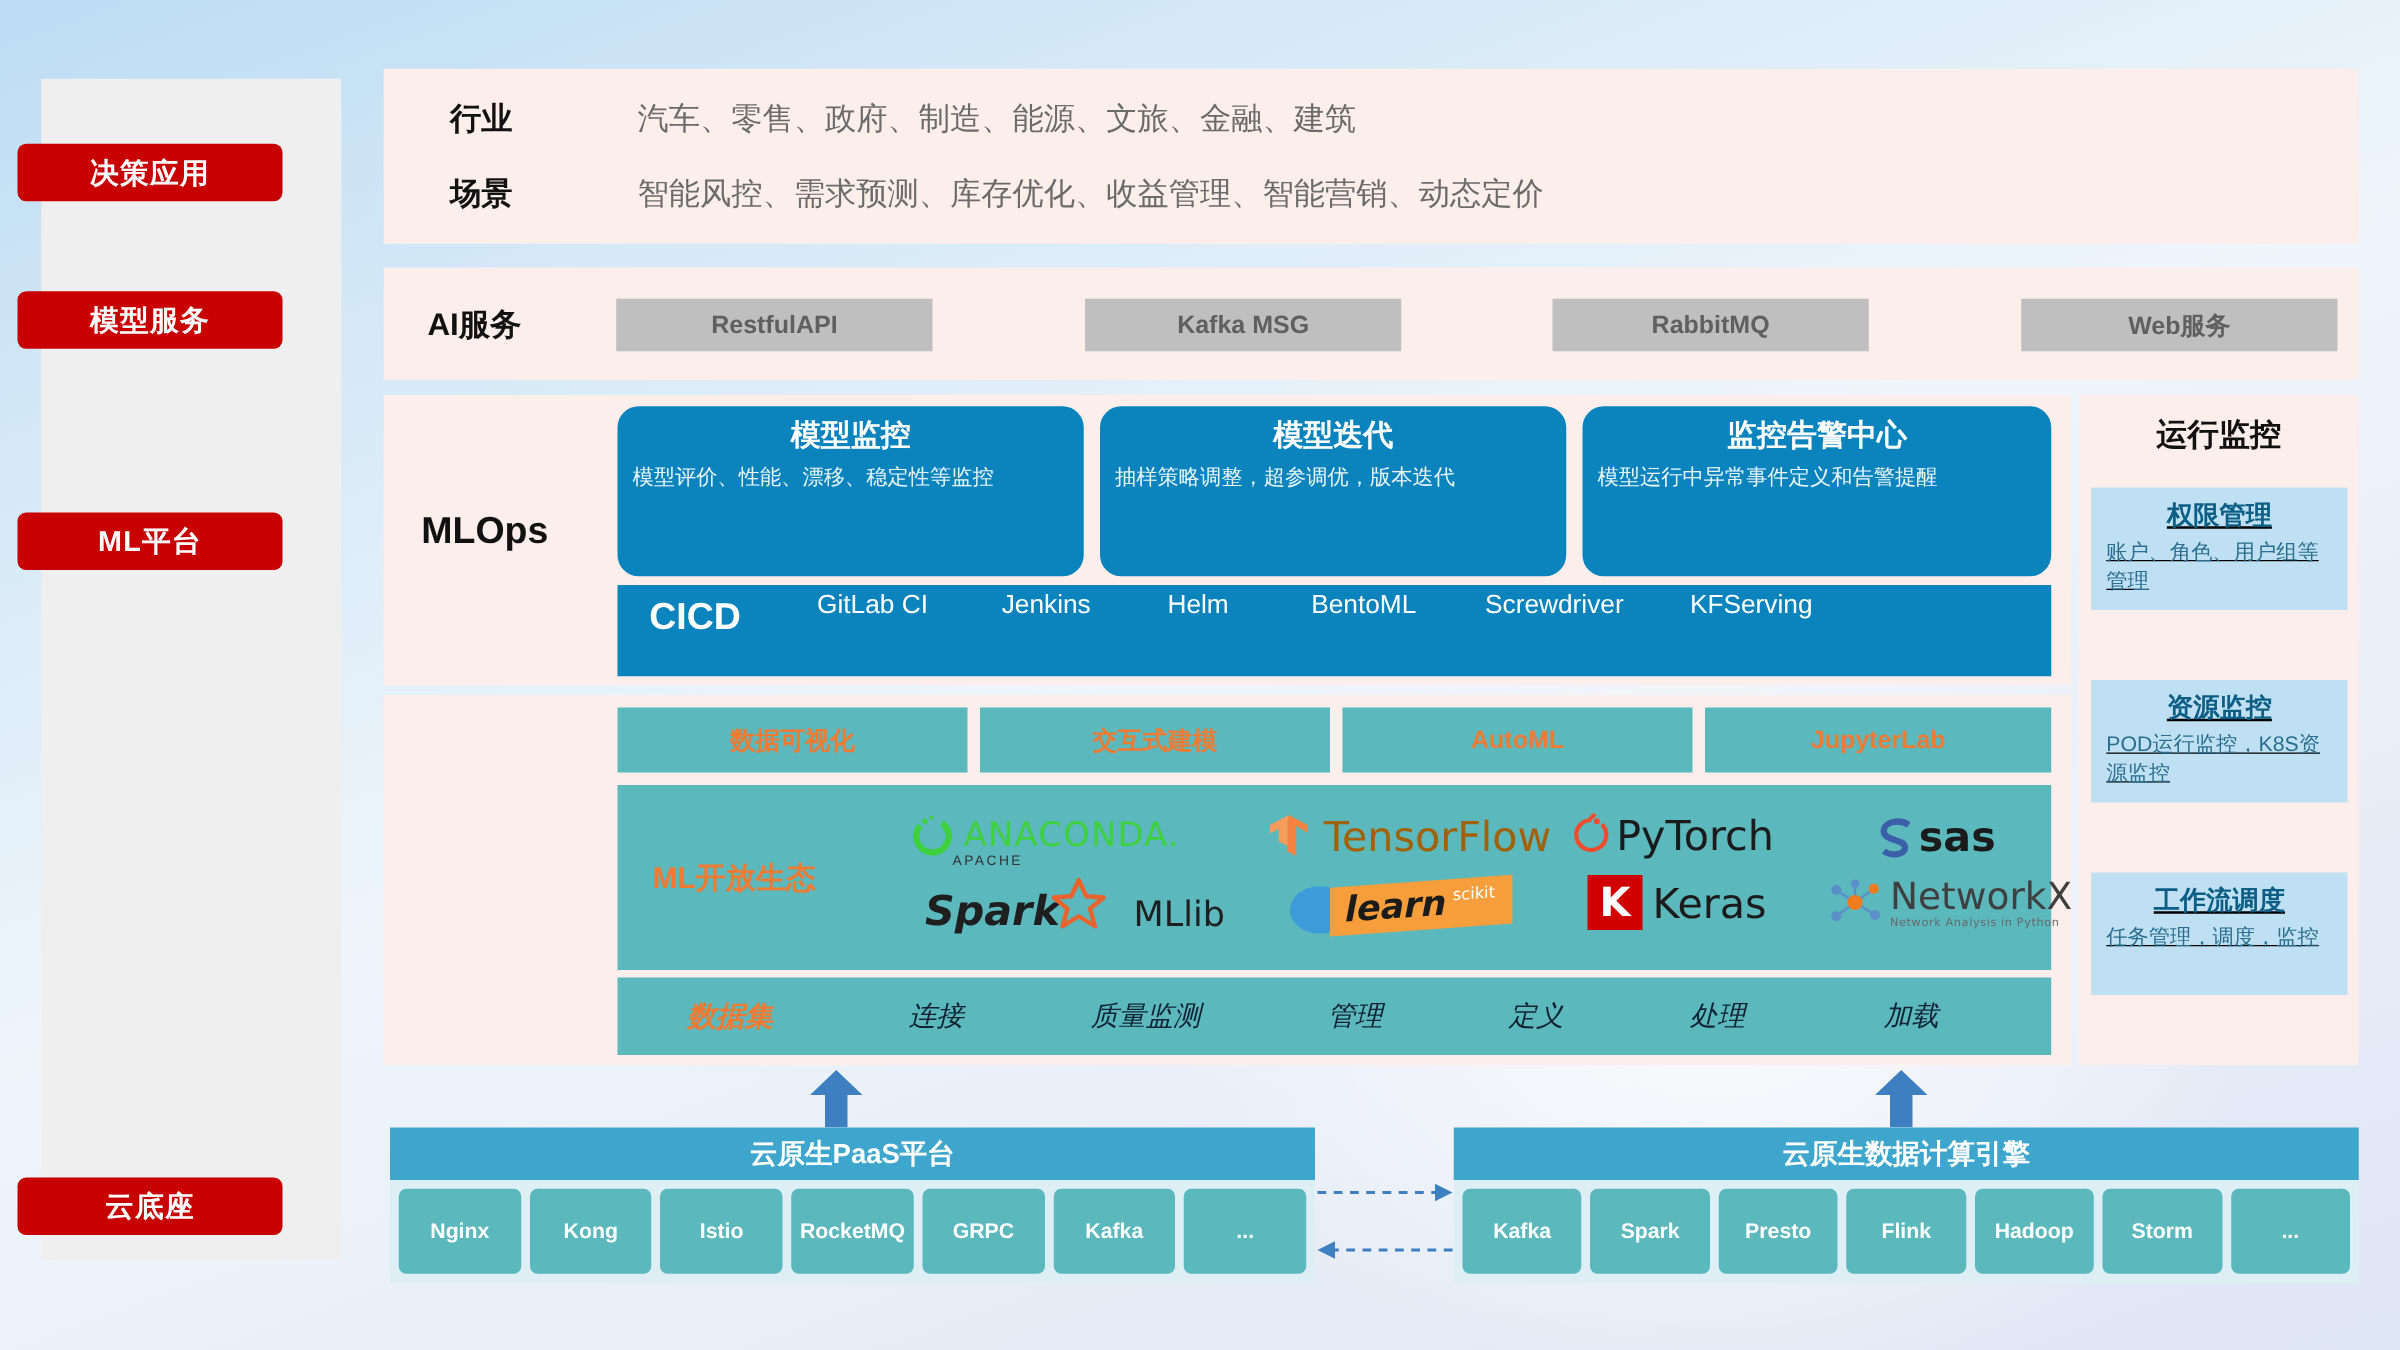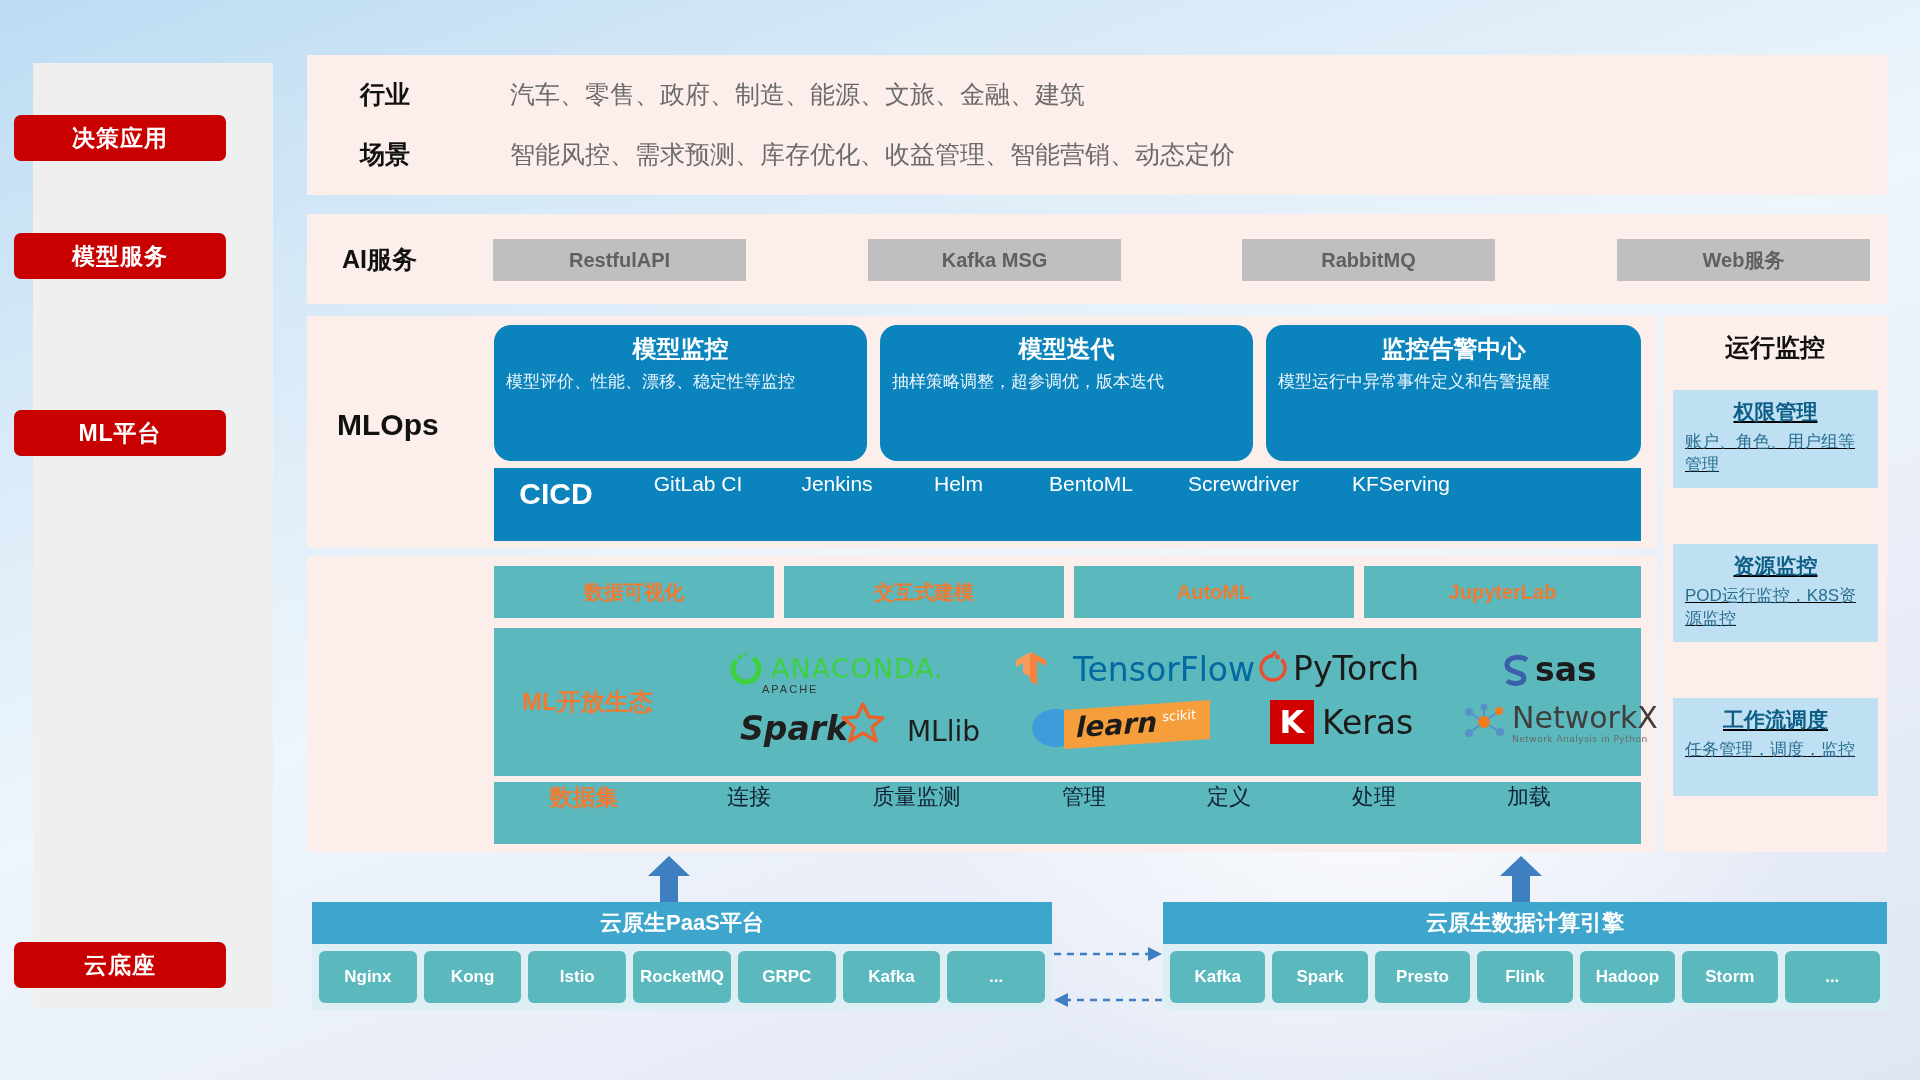--- a/index.html
+++ b/index.html
@@ -44,38 +44,38 @@
     width:124px;flex:0 0 124px;text-align:center;line-height:1.05;padding-top:10px;}
   .cicd-item{font-size:21px;color:#fff;text-align:center;line-height:1.1;padding-top:4px;
     word-break:break-all;}
 
   
   .tab-chip{position:absolute;background:#5bb8bd;color:#ef7b33;font-size:20px;
     font-weight:bold;display:flex;align-items:center;justify-content:center;}
   .eco-band{position:absolute;background:#5bb8bd;}
   .eco-label{position:absolute;color:#ef7b33;font-size:24px;font-weight:bold;
     display:flex;align-items:center;}
-  .ds-band{position:absolute;background:#5bb8bd;display:flex;}
+  .ds-band{position:absolute;background:#5bb8bd;display:flex;align-items:center;font-style:italic;}
   .ds-first{color:#ef7b33;font-size:23px;font-weight:bold;text-align:center;}
   .ds-item{color:#123;font-size:22px;text-align:center;}
 
   
   .rr-title{position:absolute;font-size:25px;font-weight:bold;color:#111;
     display:flex;align-items:center;justify-content:center;}
   .rr-card{position:absolute;background:#bfe0f2;box-sizing:border-box;padding:8px 12px;text-decoration:underline;}
   .rr-card .h{font-size:21px;font-weight:bold;color:#0c5e86;text-align:center;margin-bottom:5px;}
   .rr-card .b{font-size:17px;color:#2a6f91;line-height:1.35;}
 
   
   .cloud-box{position:absolute;}
   .cloud-head{background:#3ea6cc;color:#fff;font-size:22px;font-weight:bold;height:42px;
     display:flex;align-items:center;justify-content:center;}
   .cloud-body{background:#ddeef5;display:flex;align-items:center;gap:7px;padding:7px;
     box-sizing:border-box;}
-  .cloud-chip{background:#5bb8bd;color:#fff;border-radius:6px;height:52px;
+  .cloud-chip{background:#5bb8bd;color:#fff;border-radius:6px;height:68px;
     display:flex;align-items:center;justify-content:center;text-align:center;
     font-size:17px;font-weight:bold;line-height:1.1;flex:1 1 0;}
 
   
   .logo{position:absolute;display:flex;align-items:center;}
   .ltxt{font-family:"DejaVu Sans",sans-serif;}
 </style>
 </head>
 <body>
 
@@ -154,21 +154,21 @@
         <circle cx="7" cy="20" r="1.5" fill="#3ed13e"></circle>
     </svg>
     <span class="ltxt" style="font-size:27px;color:#3ed13e;letter-spacing:1px;margin-left:5px">ANACONDA.</span>
   </div>
 
   <div class="logo" style="left:1010px;top:648px">
     <svg width="42" height="42" viewBox="0 0 42 42">
       <polygon points="21,4 36,12 36,18 27,13 27,37 20,33 20,9" fill="#f5833f"></polygon>
       <polygon points="21,4 6,12 6,19 13,15 13,25 20,29 20,9" fill="#f79c5a"></polygon>
     </svg>
-    <span class="ltxt" style="font-size:33px;color:#0369a1;margin-left:21px">TensorFlow</span>
+    <span class="ltxt" style="font-size:33px;color:#a16207;margin-left:7px">TensorFlow</span>
   </div>
 
   <div class="logo" style="left:1256px;top:648px">
     <svg width="34" height="40" viewBox="0 0 34 40">
       <path d="M17 8 A12 12 0 1 0 25.5 11.5" fill="none" stroke="#ee4c2c" stroke-width="3.4"></path>
       <circle cx="21.5" cy="9" r="2.4" fill="#ee4c2c"></circle>
       <rect x="15.6" y="2" width="3.2" height="8" fill="#ee4c2c" transform="rotate(45 17 6)"></rect>
     </svg>
     <span class="ltxt" style="font-size:33px;color:#1b1b1b;margin-left:3px">PyTorch</span>
   </div>

